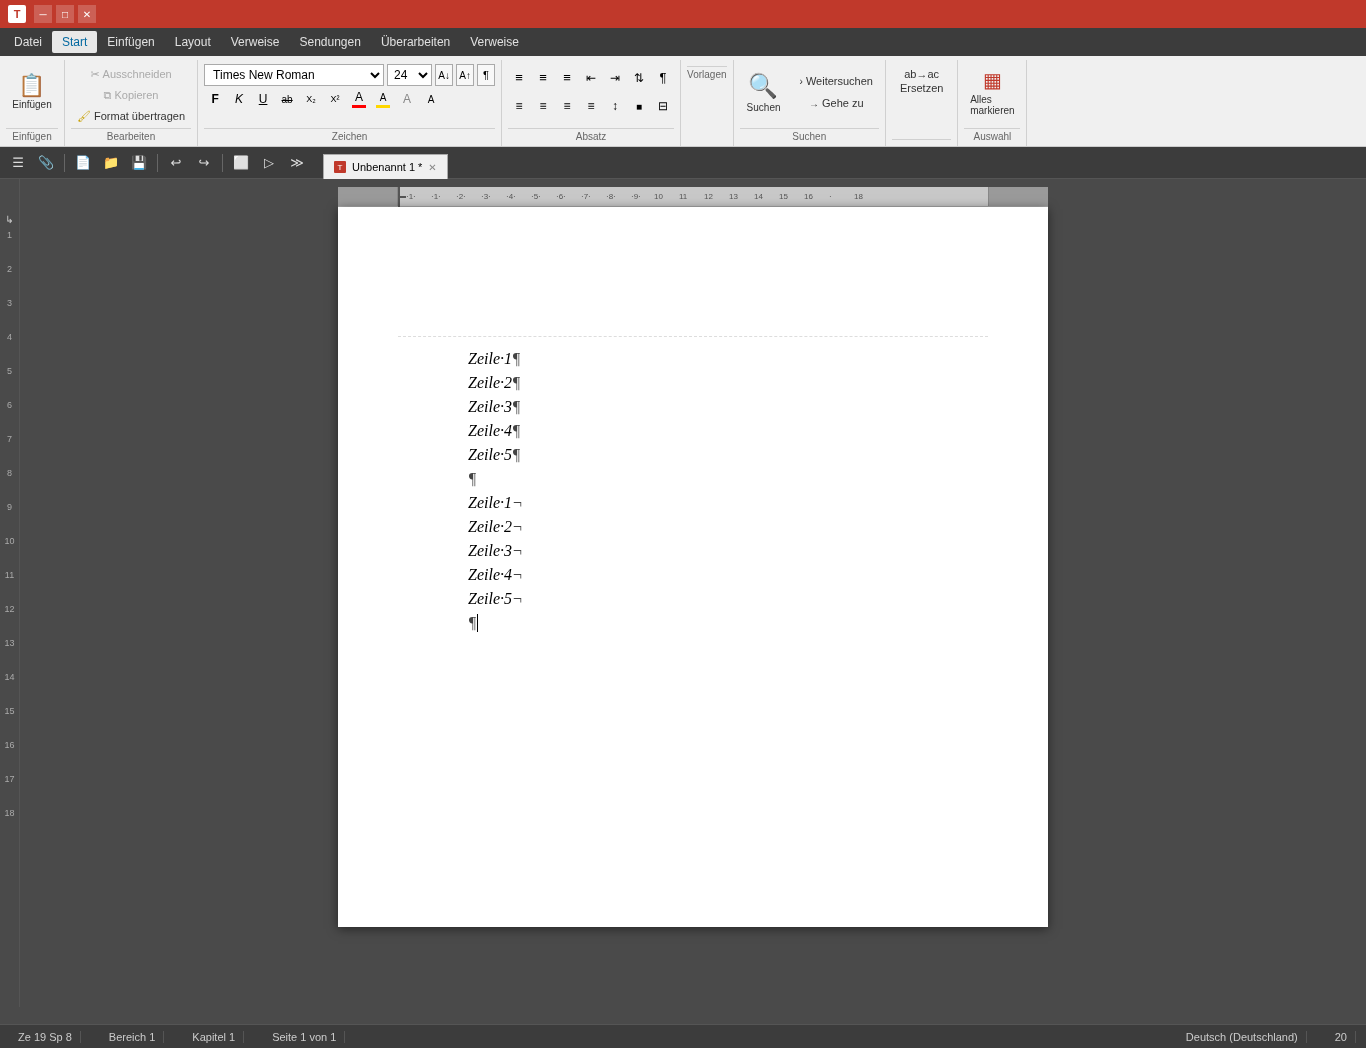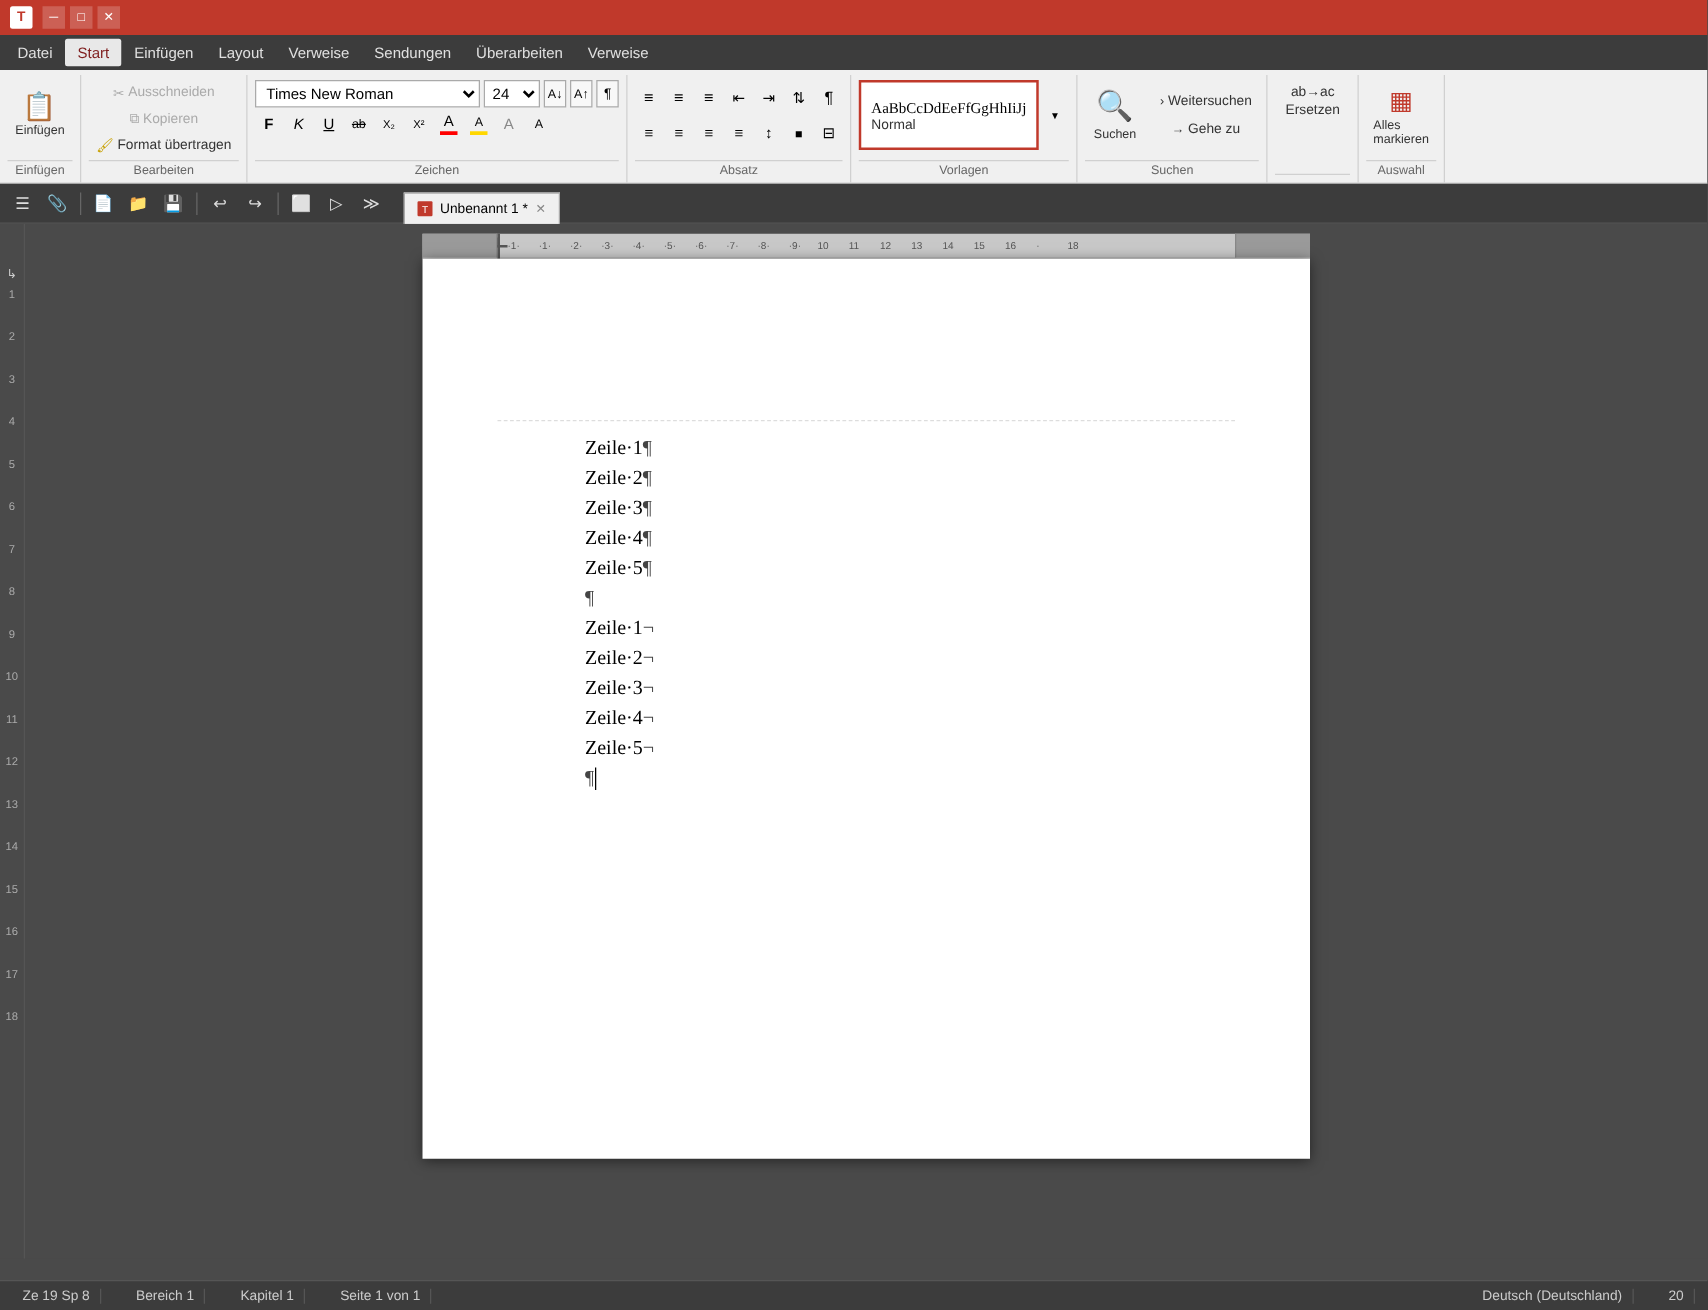--- a/index.html
+++ b/index.html
@@ -42,21 +42,21 @@
       align-items: center;
       padding: 0 4px;
       color: #e0e0e0;
     }
     .menu-item {
       padding: 4px 10px;
       cursor: pointer;
       border-radius: 2px;
       font-size: 12px;
     }
-    .menu-item.active { background: #e8e8e8; color: #7f1d1d; }
+    .menu-item.active { background: #e8e8e8; color: #0369a1; }
 
     
     #ribbon {
       background: #f0f0f0;
       border-bottom: 1px solid #ccc;
       padding: 4px 0 0 0;
     }
 
     .ribbon-row1 {
       display: flex;
@@ -281,20 +281,21 @@
       width: 720px;
       min-height: 700px;
       background: white;
       box-shadow: 0 2px 8px rgba(0,0,0,0.4);
       padding: 60px 60px 40px 60px;
       font-family: 'Times New Roman', Times, serif;
       font-size: 16px;
       color: #000;
       line-height: 1.5;
       margin-top: 0;
+      font-style: italic;
     }
 
     .doc-line {
       display: flex;
       align-items: center;
       min-height: 24px;
     }
     .doc-line .cursor {
       display: inline-block;
       width: 1px;
@@ -467,29 +468,20 @@
               </div>
             </button>
             <button class="format-btn" style="font-size:12px;">⊟</button>
           </div>
         </div>
       </div>
       <div class="ribbon-group-label">Absatz</div>
     </div>
 
     <div class="ribbon-group">
-      <div class="ribbon-group-inner">
-        <div class="styles-preview">
-          <div class="styles-preview-text">AaBbCcDdEeFfGgHhIiJj</div>
-          <div class="styles-preview-label">Normal</div>
-        </div>
-        <div style="display:flex; flex-direction:column; justify-content:space-around; height:56px;">
-          <button class="format-btn" style="font-size:8px;">▼</button>
-        </div>
-      </div>
       <div class="ribbon-group-label">Vorlagen</div>
     </div>
 
     <div class="ribbon-group">
       <div class="ribbon-group-inner" style="flex-direction:column; gap:2px;">
         <div style="display:flex; align-items:center; gap:6px;">
           <div class="ribbon-btn-large" style="width:48px; height:56px;">
             <div style="font-size:24px;">🔍</div>
             <span>Suchen</span>
           </div>

